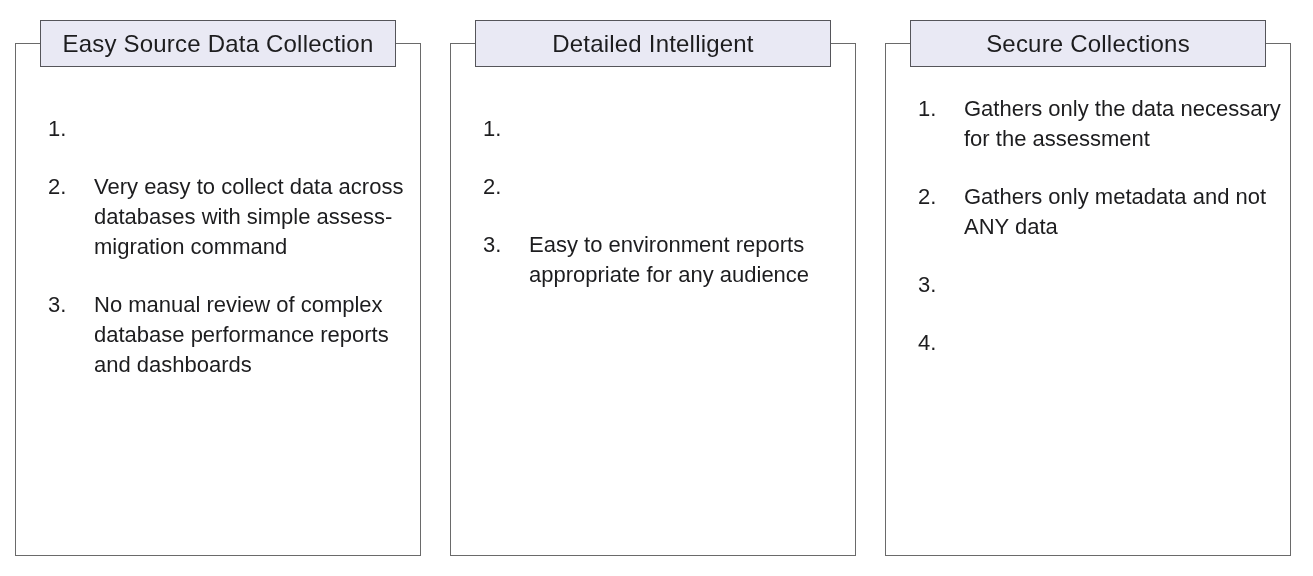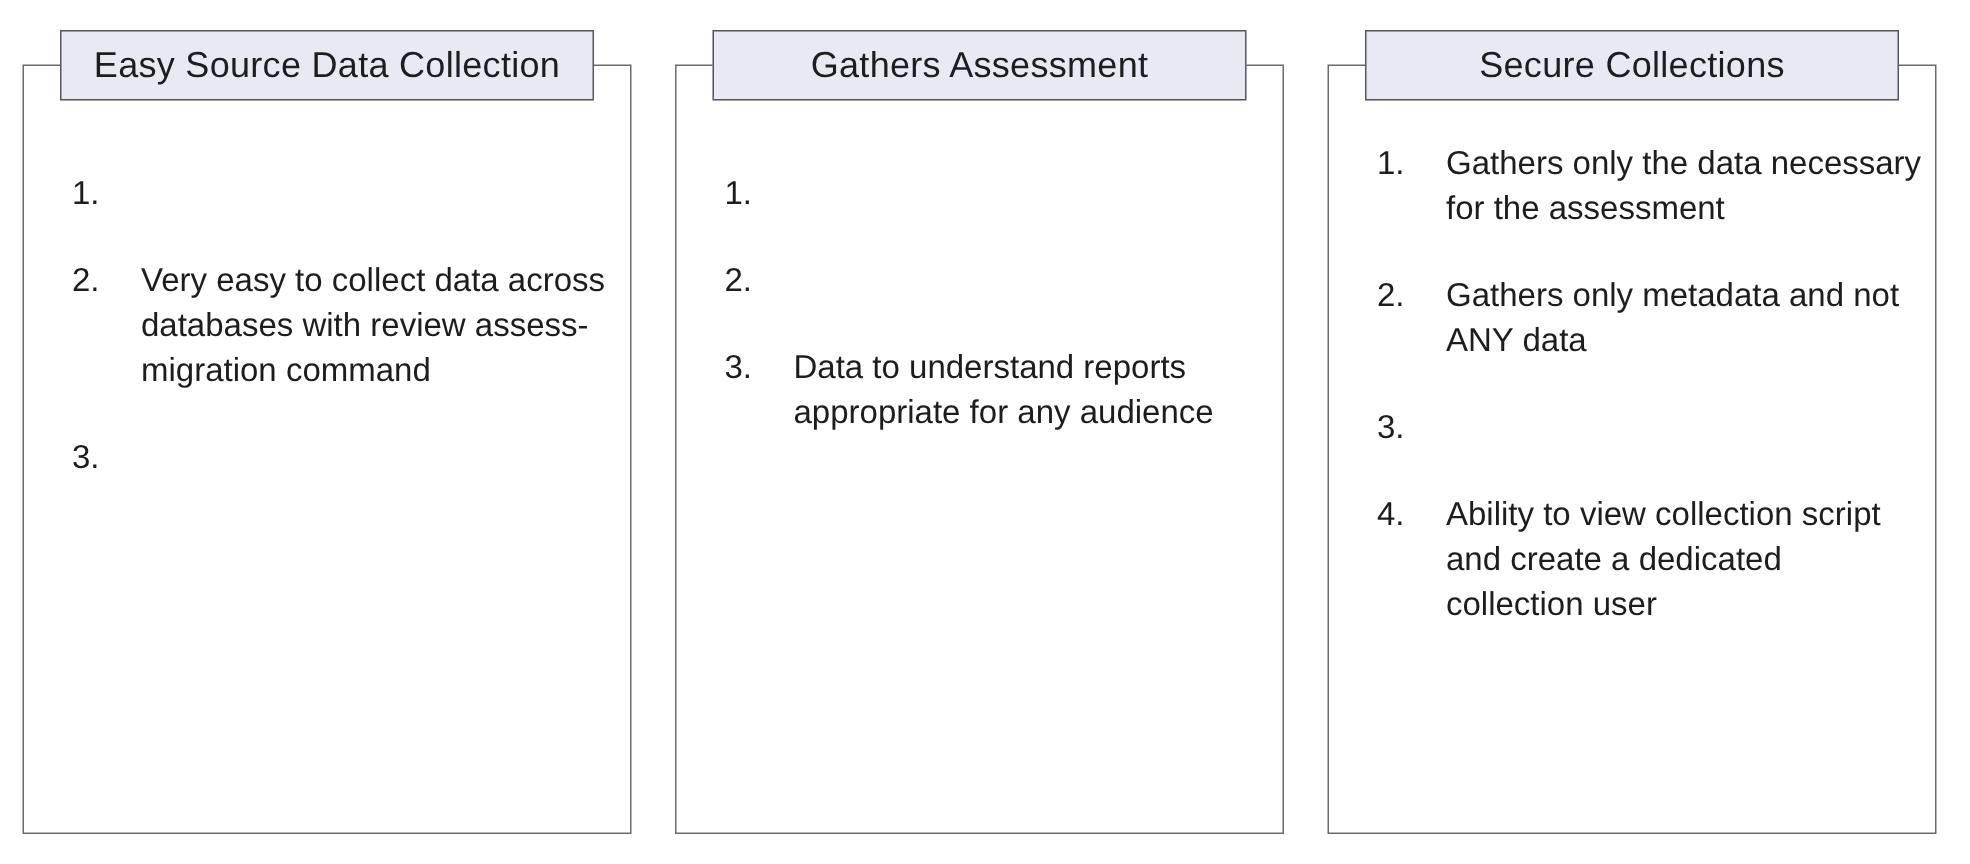--- a/index.html
+++ b/index.html
@@ -84,45 +84,46 @@
     <div class="panel-header">
       <span class="panel-title">Easy Source Data Collection</span>
     </div>
     <ol class="panel-list">
   <li class="list-item">
     <span class="item-number">1.</span>
   </li>
 
   <li class="list-item">
     <span class="item-number">2.</span>
-    <span class="item-text">Very easy to collect data across databases with review assess-migration command</span>
+    <span class="item-text">Very easy to collect data across databases with simple assess-migration command</span>
   </li>
 
   <li class="list-item">
     <span class="item-number">3.</span>
+    <span class="item-text">No manual review of complex database performance reports and dashboards</span>
   </li>
 </ol>
   </section>
 
   <section class="panel">
     <div class="panel-header">
-      <span class="panel-title">Gathers Assessment</span>
+      <span class="panel-title">Detailed Intelligent</span>
     </div>
     <ol class="panel-list">
   <li class="list-item">
     <span class="item-number">1.</span>
   </li>
 
   <li class="list-item">
     <span class="item-number">2.</span>
   </li>
 
   <li class="list-item">
     <span class="item-number">3.</span>
-    <span class="item-text">Data to understand reports appropriate for any audience</span>
+    <span class="item-text">Easy to environment reports appropriate for any audience</span>
   </li>
 </ol>
   </section>
 
   <section class="panel">
     <div class="panel-header">
       <span class="panel-title">Secure Collections</span>
     </div>
     <ol class="panel-list">
   <li class="list-item">
@@ -134,18 +135,17 @@
     <span class="item-number">2.</span>
     <span class="item-text">Gathers only metadata and not ANY data</span>
   </li>
 
   <li class="list-item">
     <span class="item-number">3.</span>
   </li>
 
   <li class="list-item">
     <span class="item-number">4.</span>
-    <span class="item-text">Ability to view collection script and create a dedicated collection user</span>
   </li>
 </ol>
   </section>
 </div>
 </div>
 
 </body></html>

